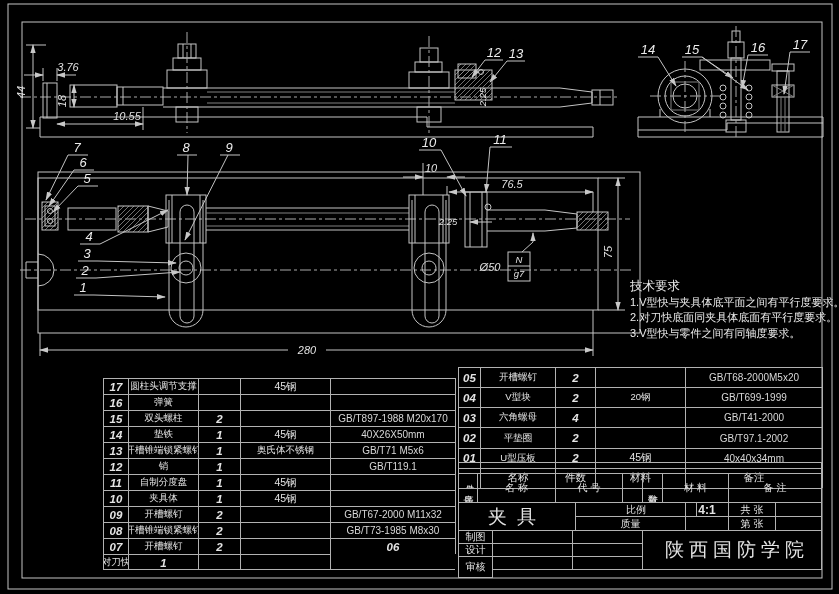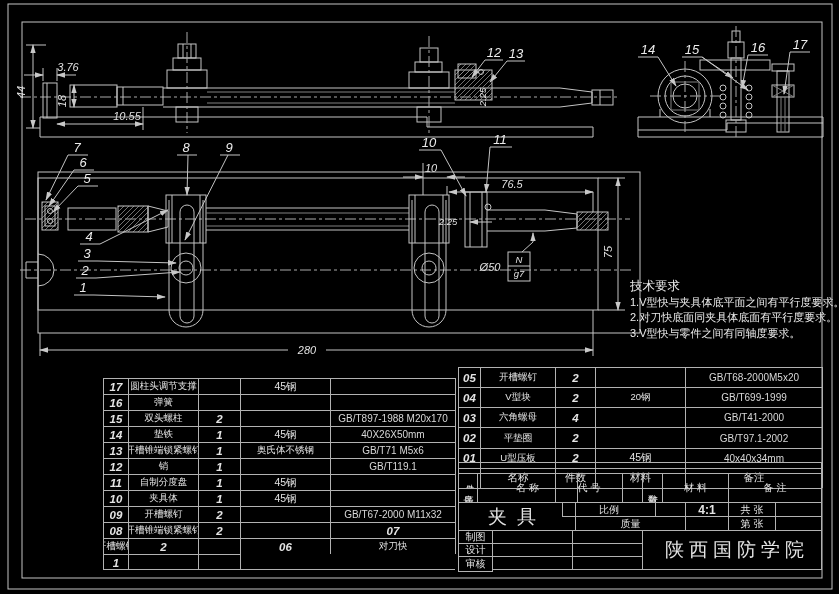--- a/index.html
+++ b/index.html
@@ -348,20 +348,21 @@
   <div class="cell num">09</div>
   <div class="cell nm">开槽螺钉</div>
   <div class="cell num">2</div>
   <div class="cell"></div>
   <div class="cell note">GB/T67-2000  M11x32</div>
 
   <div class="cell num">08</div>
   <div class="cell nm">开槽锥端锁紧螺钉</div>
   <div class="cell num">2</div>
   <div class="cell"></div>
+  <div class="cell note">GB/T73-1985  M8x30</div>
 
   <div class="cell num">07</div>
   <div class="cell nm">开槽螺钉</div>
   <div class="cell num">2</div>
   <div class="cell"></div>
 
   <div class="cell num">06</div>
   <div class="cell nm">对刀快</div>
   <div class="cell num">1</div>
   <div class="cell"></div>
@@ -404,39 +405,39 @@
   <div class="cell">件数</div>
   <div class="cell">材料</div>
   <div class="cell">备注</div>
 </div>
 
 <div class="tbwrap">
 
   <div class="tbc" style="left:0;top:0;width:364px;height:12px"></div>
 
   <div class="tbc vert" style="left:0;top:11px;width:20px;height:30px">序号</div>
-  <div class="tbc" style="left:19px;top:11px;width:101px;height:30px">名 称</div>
+  <div class="tbc" style="left:19px;top:11px;width:79px;height:30px">名 称</div>
   <div class="tbc" style="left:97px;top:11px;width:68px;height:30px">代 号</div>
   <div class="tbc vert" style="left:184px;top:11px;width:21px;height:30px">数量</div>
   <div class="tbc" style="left:204px;top:11px;width:67px;height:30px">材 料</div>
   <div class="tbc" style="left:270px;top:11px;width:94px;height:30px">备 注</div>
 
   <div class="tbc big" style="left:0;top:40px;width:118px;height:29px">夹具</div>
-  <div class="tbc" style="left:104px;top:40px;width:94px;height:15px">比例</div>
+  <div class="tbc" style="left:117px;top:40px;width:122px;height:15px">比例</div>
   <div class="tbc" style="left:117px;top:54px;width:111px;height:15px">质量</div>
   <div class="tbc sc" style="left:227px;top:40px;width:44px;height:15px">4:1</div>
   <div class="tbc" style="left:227px;top:54px;width:44px;height:15px"></div>
   <div class="tbc" style="left:270px;top:40px;width:48px;height:15px">共 张</div>
   <div class="tbc" style="left:270px;top:54px;width:48px;height:15px">第 张</div>
   <div class="tbc" style="left:317px;top:40px;width:47px;height:15px"></div>
   <div class="tbc" style="left:317px;top:54px;width:47px;height:15px"></div>
 
   <div class="tbc" style="left:0;top:68px;width:35px;height:14px">制图</div>
   <div class="tbc" style="left:0;top:81px;width:35px;height:14px">设计</div>
-  <div class="tbc" style="left:0;top:94px;width:35px;height:16px">审核</div>
+  <div class="tbc" style="left:0;top:94px;width:35px;height:22px">审核</div>
   <div class="tbc" style="left:34px;top:68px;width:81px;height:14px"></div>
   <div class="tbc" style="left:34px;top:81px;width:81px;height:14px"></div>
   <div class="tbc" style="left:34px;top:94px;width:81px;height:14px"></div>
   <div class="tbc" style="left:114px;top:68px;width:71px;height:14px"></div>
   <div class="tbc" style="left:114px;top:81px;width:71px;height:14px"></div>
   <div class="tbc" style="left:114px;top:94px;width:71px;height:14px"></div>
   <div class="tbc comp" style="left:184px;top:68px;width:180px;height:40px">陕西国防学院</div>
 </div>
 
 </body></html>

